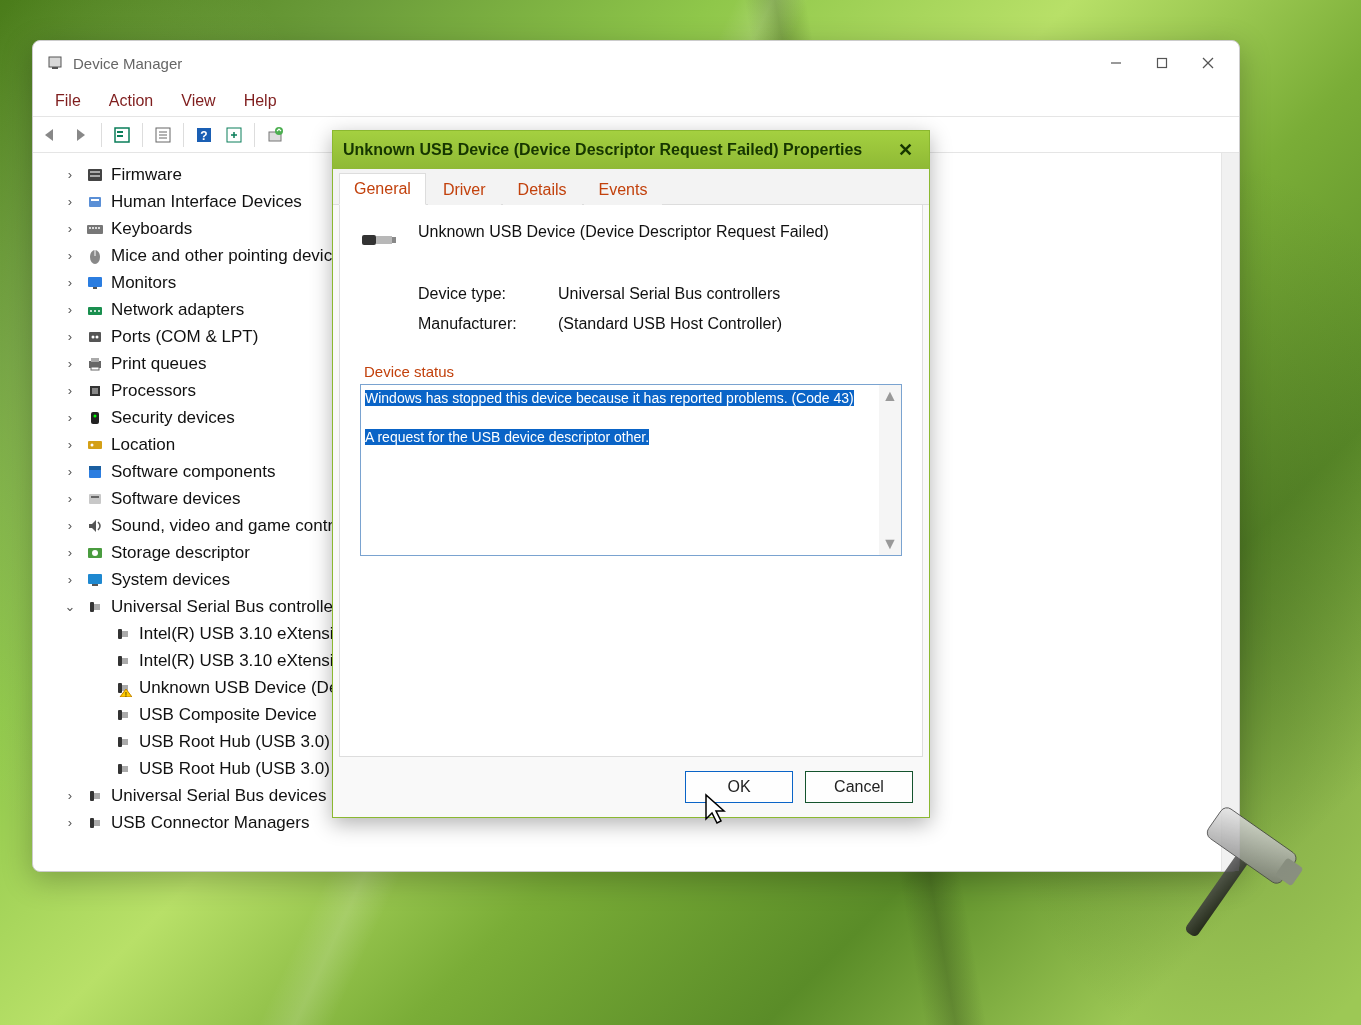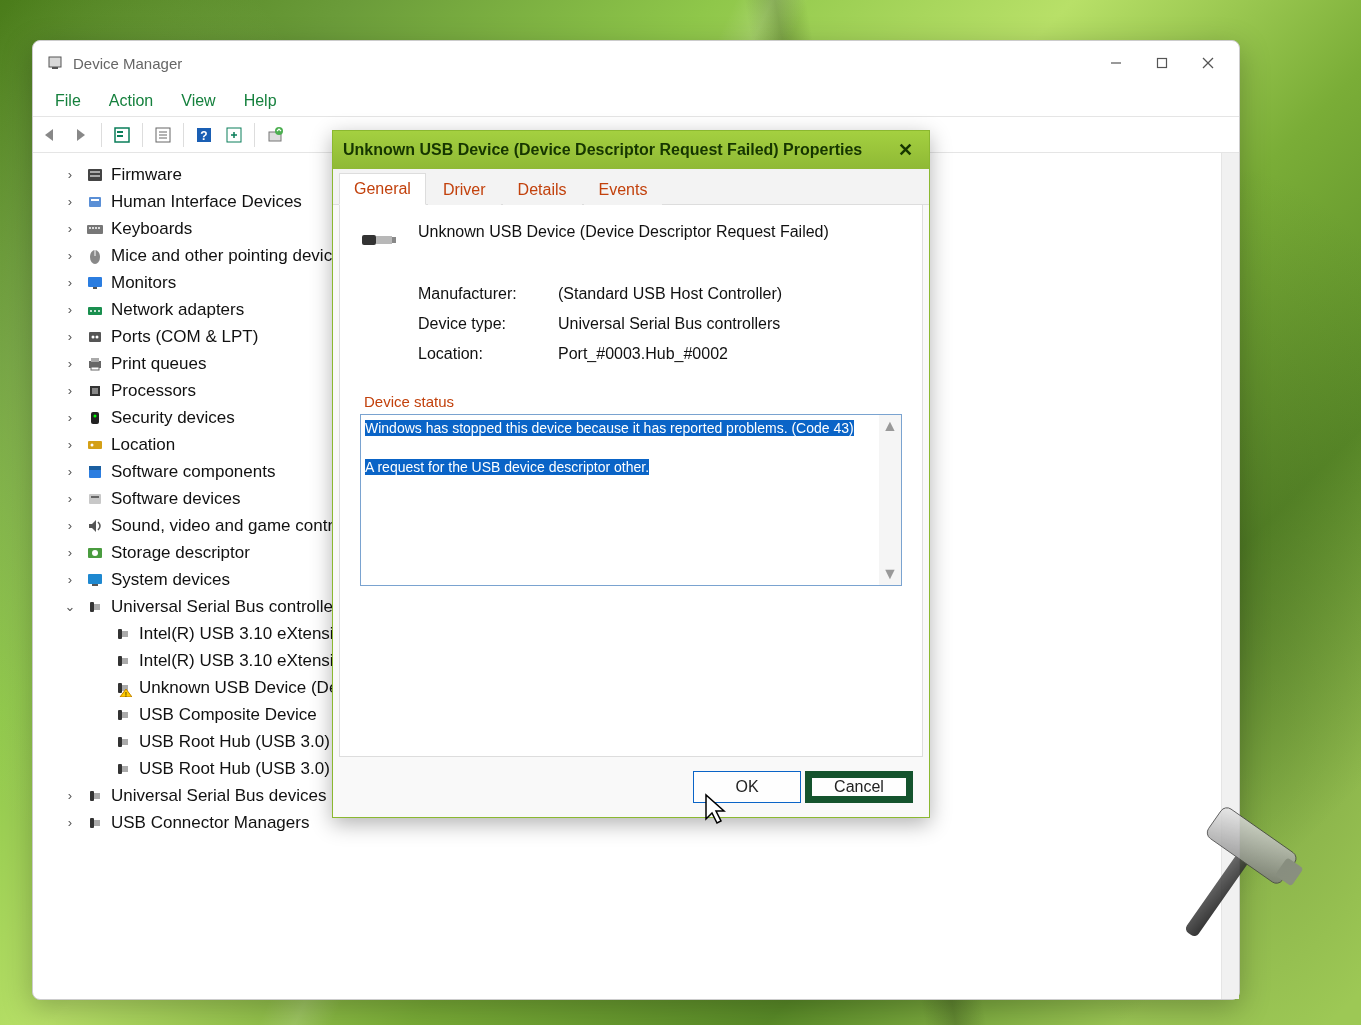--- a/index.html
+++ b/index.html
@@ -15,21 +15,21 @@
   background:
     radial-gradient(ellipse 400px 800px at 10% 40%, rgba(200,230,150,0.3), transparent 60%),
     radial-gradient(ellipse 500px 900px at 90% 60%, rgba(60,90,30,0.4), transparent 50%),
     linear-gradient(115deg, transparent 40%, rgba(255,255,255,0.15) 42%, transparent 44%),
     linear-gradient(80deg, transparent 60%, rgba(40,60,20,0.3) 62%, transparent 64%);
 }
 
 .dm-window {
   position: absolute;
   left: 32px; top: 40px;
-  width: 1208px; height: 960px;
+  width: 1208px; height: 832px;
   background: #fff;
   border: 1px solid #ccc;
   border-radius: 8px;
   box-shadow: 0 8px 30px rgba(0,0,0,0.25);
   display:flex; flex-direction:column;
 }
 .dm-titlebar {
   height: 44px;
   display:flex; align-items:center;
   padding: 0 8px;
@@ -44,21 +44,21 @@
   width:46px; height:32px;
   display:flex; align-items:center; justify-content:center;
   color:#555; font-size:13px;
 }
 .dm-menu {
   height:32px;
   border-bottom:1px solid #e5e5e5;
   display:flex; align-items:center;
   padding: 0 8px;
 }
-.dm-menu-item { padding: 4px 14px; font-size:16px; color:#15803d; }
+.dm-menu-item { padding: 4px 14px; font-size:16px; color:#7f1d1d; }
 .dm-toolbar {
   height:36px;
   border-bottom:1px solid #e5e5e5;
   display:flex; align-items:center;
   padding: 0 4px;
   gap:2px;
 }
 .tb-sep { width:1px; height:24px; background:#ddd; margin:0 4px; }
 .tb-btn {
   width:28px; height:28px;
@@ -172,25 +172,25 @@
 .status-scroll {
   width:22px;
   background:#f5f5f5;
   display:flex; flex-direction:column; justify-content:space-between;
   align-items:center;
   padding:2px 0;
   color:#999;
 }
 .prop-buttons {
   padding: 8px 16px 14px;
-  display:flex; justify-content:flex-end; gap:4px;
+  display:flex; justify-content:flex-end; gap:12px;
 }
 .btn {
   min-width:108px; height:32px;
-  border:7px solid #14532d;
+  border:1px solid #14532d;
   background:#fefefe;
   font-size:16px; color:#222;
   display:flex; align-items:center; justify-content:center;
 }
 .btn.primary { border:1px solid #0a64c7; }
 
 .cursor {
   position:absolute;
   left:704px; top:793px;
   pointer-events:none;
@@ -582,30 +582,26 @@
         <svg width="40" height="30" viewBox="0 0 40 30">
             <rect x="2" y="10" width="14" height="10" rx="2" fill="#333"></rect>
             <rect x="16" y="11" width="16" height="8" fill="#b8b8b8"></rect>
             <rect x="32" y="12" width="4" height="6" fill="#888"></rect>
           </svg>
       </div>
       <div class="dev-name">Unknown USB Device (Device Descriptor Request Failed)</div>
     </div>
     <div class="dev-props">
       <div class="dev-prop-row">
+          <div class="dev-prop-label">Device type:</div>
+          <div>Universal Serial Bus controllers</div>
+        </div>
+      <div class="dev-prop-row">
           <div class="dev-prop-label">Manufacturer:</div>
           <div>(Standard USB Host Controller)</div>
-        </div>
-      <div class="dev-prop-row">
-          <div class="dev-prop-label">Device type:</div>
-          <div>Universal Serial Bus controllers</div>
-        </div>
-      <div class="dev-prop-row">
-          <div class="dev-prop-label">Location:</div>
-          <div>Port_#0003.Hub_#0002</div>
         </div>
     </div>
     <div class="status-group">
       <div class="status-label">Device status</div>
       <div class="status-box">
         <div class="status-text">
           <span class="sel">Windows has stopped this device because it has reported problems. (Code 43)</span><br><br>
           <span class="sel">A request for the USB device descriptor other.</span>
         </div>
         <div class="status-scroll">

